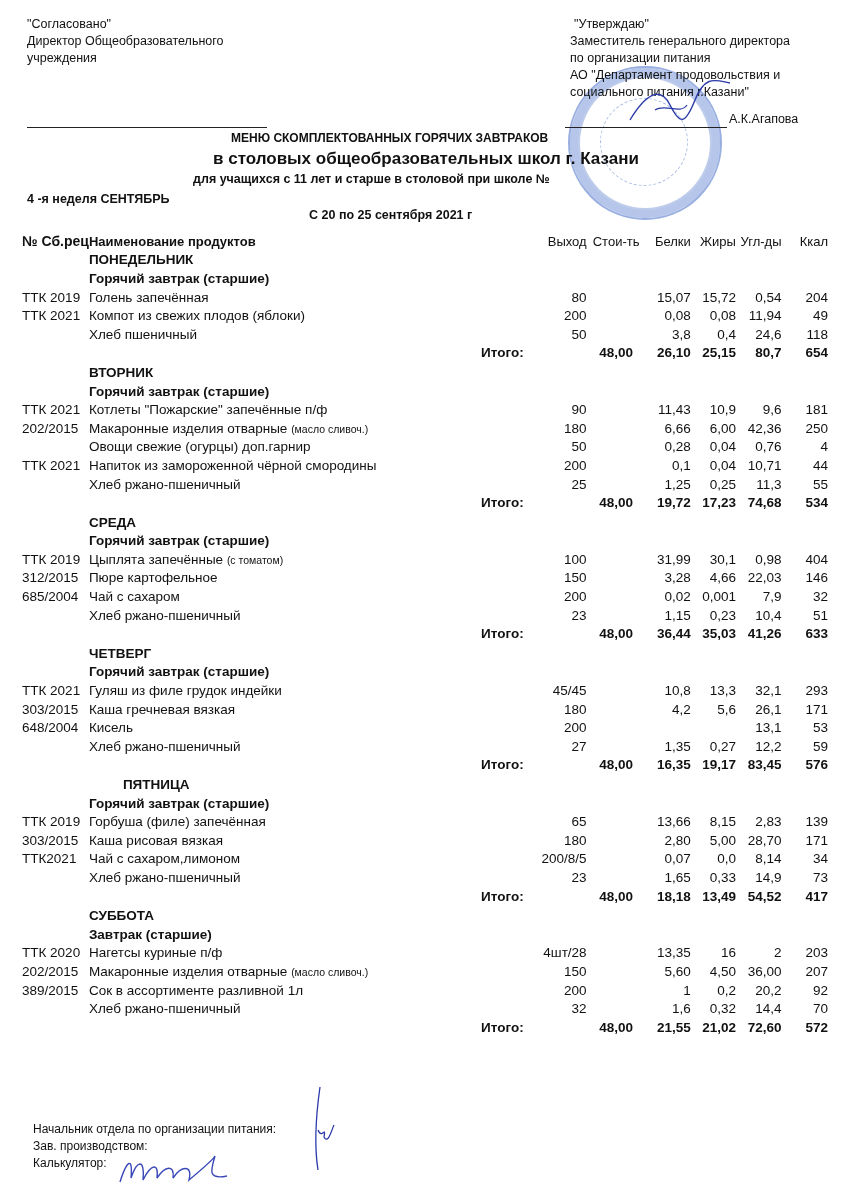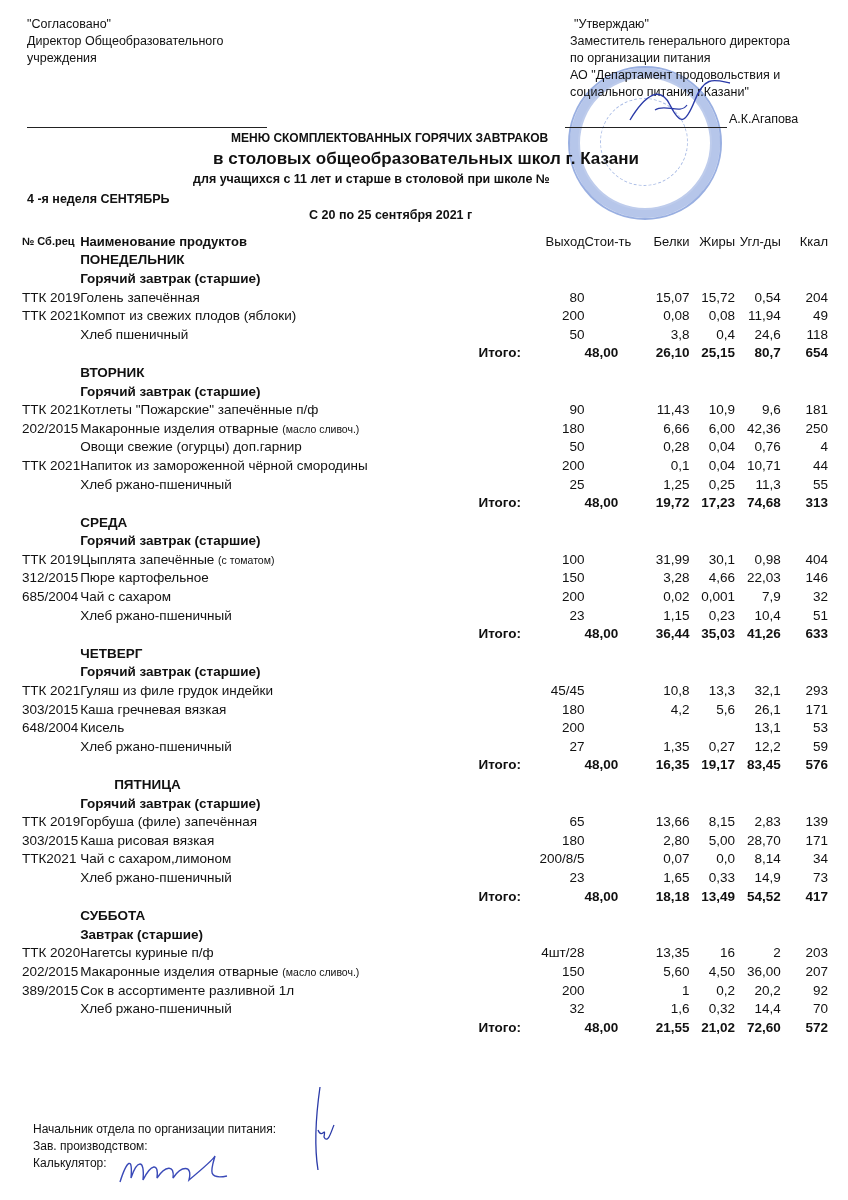--- a/index.html
+++ b/index.html
@@ -20,26 +20,26 @@
     }
     .stamp-inner {
       position: absolute; border-radius: 50%;
       border: 1.5px dashed rgba(70,110,200,0.45);
     }
     table.menu { position: absolute; left: 22px; top: 232px; width: 806px; border-collapse: collapse; }
     table.menu td { padding: 0; height: 18.6px; font-size: 13.5px; white-space: nowrap; vertical-align: middle; }
     td.code { width: 53px; font-size: 10px; text-align: left; padding-left: 2px; }
     td.name { width: 420px; }
     td.out { width: 58px; text-align: right; padding-right: 8px; }
-    td.cost { width: 60px; text-align: left; }
+    td.cost { width: 60px; text-align: center; }
     td.num { width: 46px; text-align: right; }
     td.kcal { width: 48px; text-align: right; padding-right: 8px; }
     tr.bold td { font-weight: bold; }
     tr.head td { font-size: 13px; }
-    tr.head td.code { font-size: 11px; font-weight: bold; }
+    tr.head td.code { font-size: 14px; font-weight: bold; }
     .note { font-size: 10.5px; }
     tr.total td.name { text-align: right; padding-right: 6px; }
     .footer { font-size: 12px; line-height: 17px; }
     .sign { position: absolute; }
   </style>
 </head>
 <body>
 
 <div class="abs hdr-block" style="left:27px; top:16px;">
   <div>"Согласовано"</div>
@@ -217,21 +217,21 @@
         <td class="kcal">55</td>
       </tr>
       <tr class="bold total">
         <td class="code"></td>
         <td class="name">Итого:</td>
         <td class="out"></td>
         <td class="cost">48,00</td>
         <td class="num">19,72</td>
         <td class="num">17,23</td>
         <td class="num">74,68</td>
-        <td class="kcal">313</td>
+        <td class="kcal">534</td>
       </tr>
       <tr>
         <td colspan="8" style="height: 1px;"></td>
       </tr>
       <tr class="bold">
         <td class="code"></td>
         <td class="name" style="font-size: 13.5px;">СРЕДА</td>
         <td class="num"></td>
         <td class="num"></td>
         <td class="num"></td>

